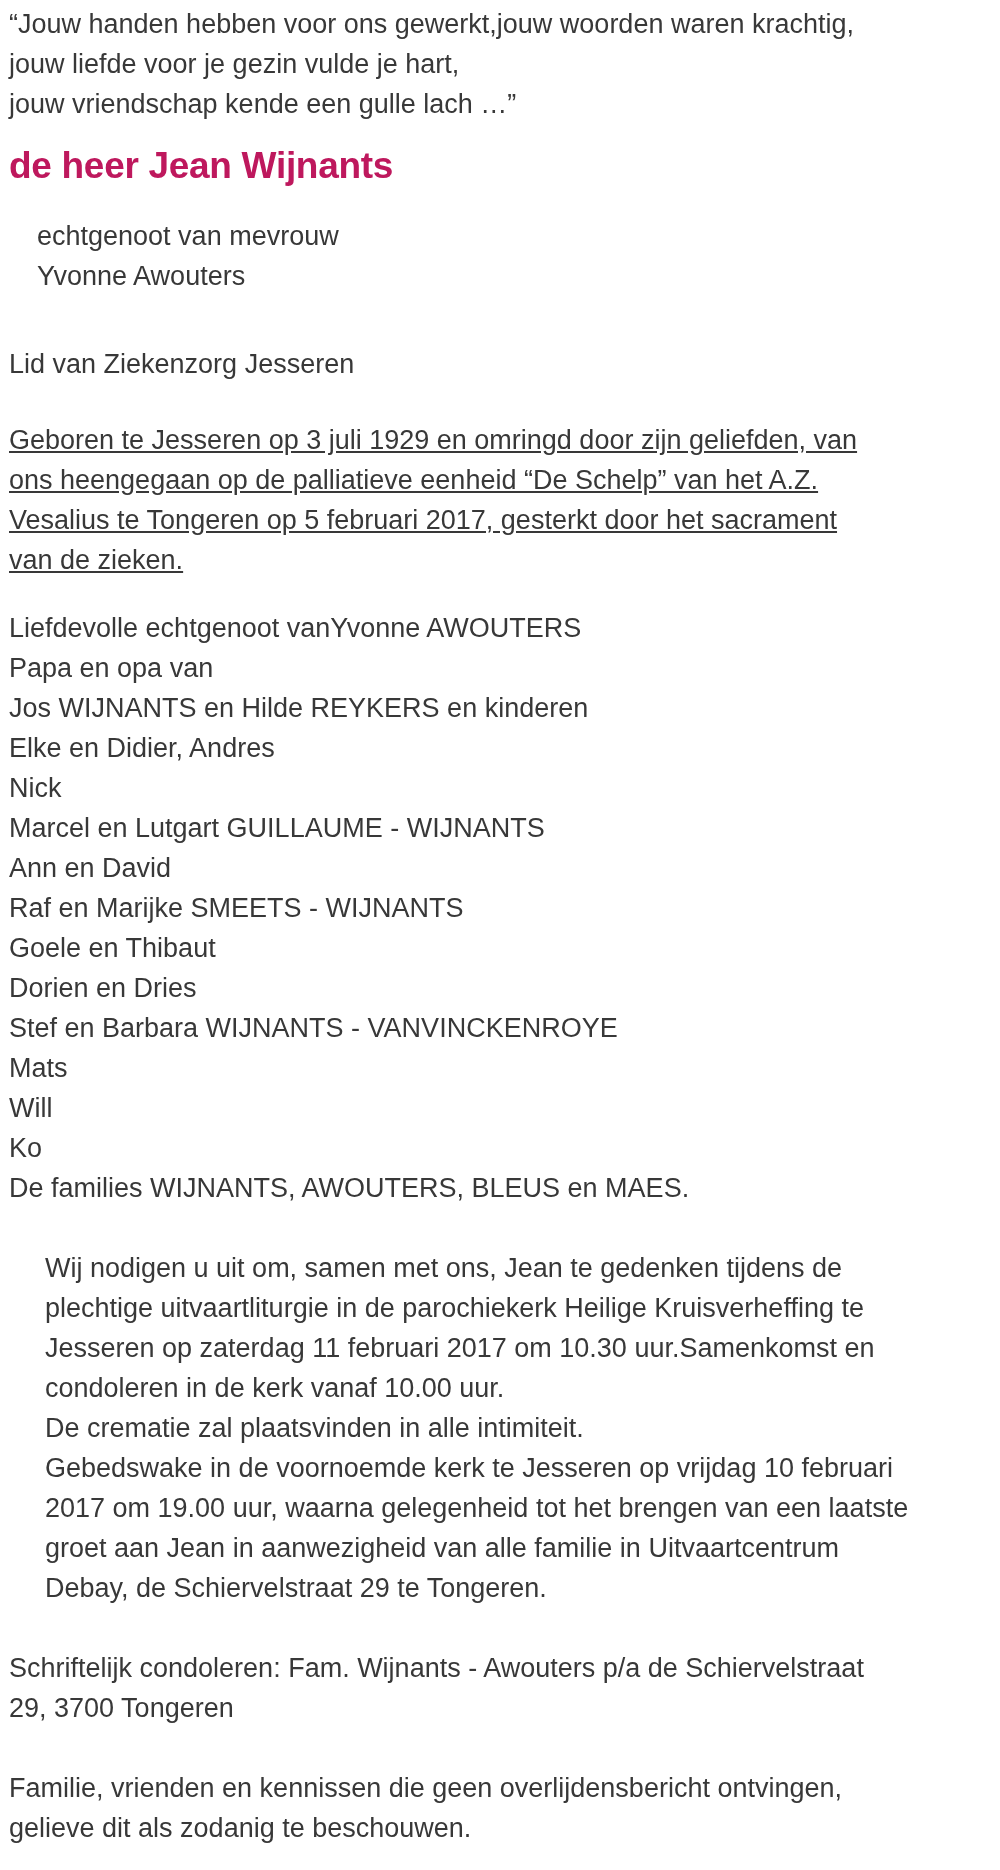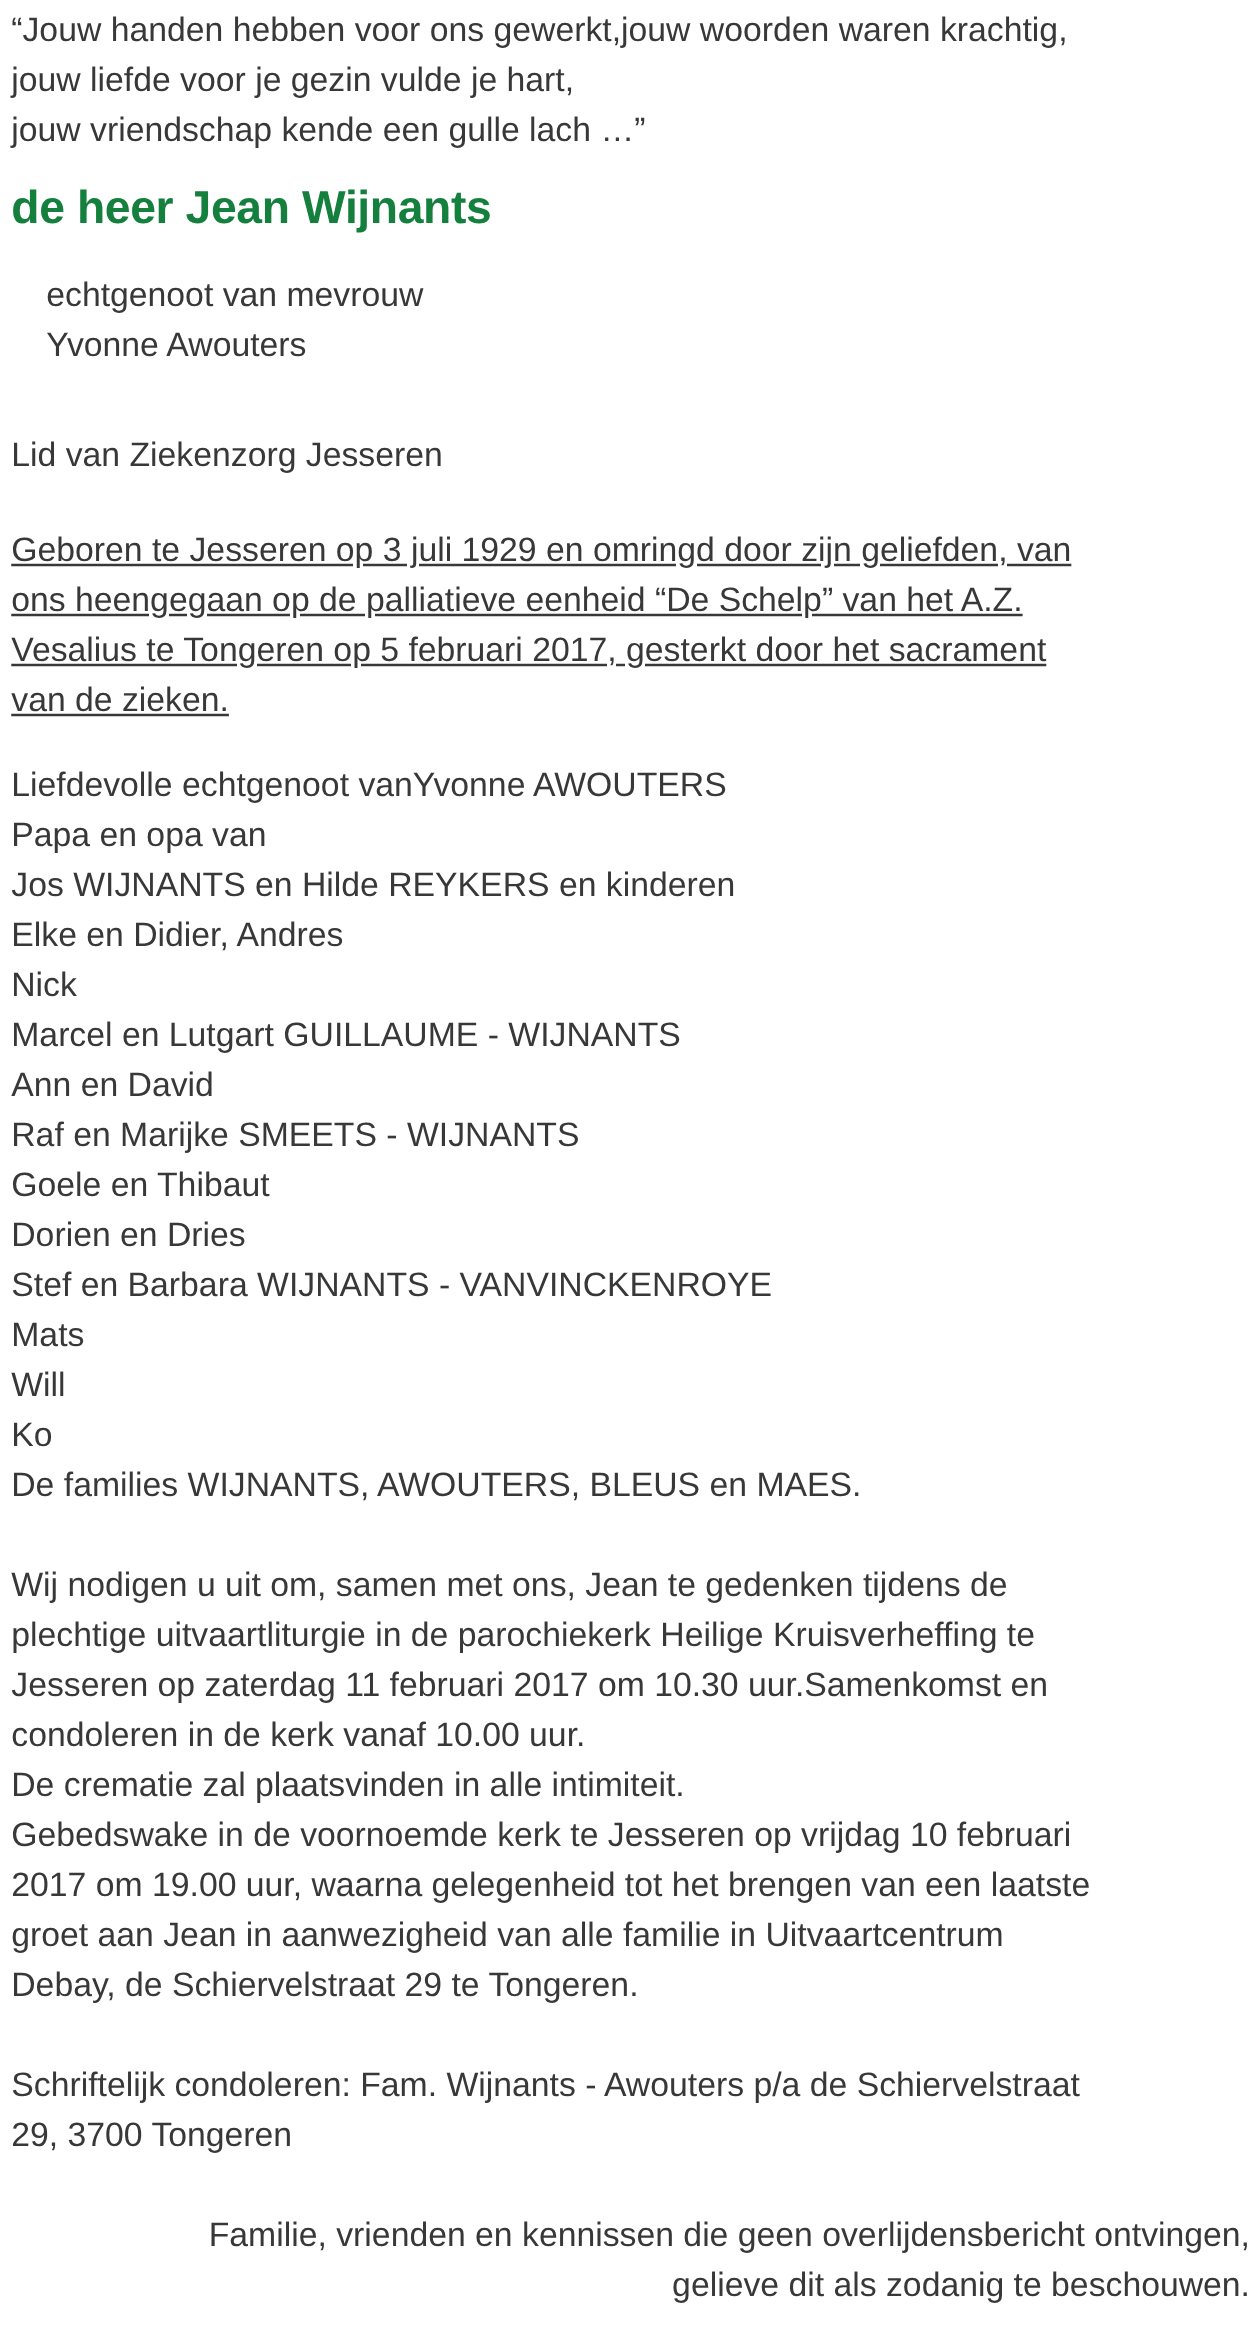--- a/index.html
+++ b/index.html
@@ -19,31 +19,31 @@
     line-height: 40px;
     font-weight: 400;
   }
   .line { white-space: nowrap; }
   .quote { }
   .name-heading {
     margin-top: 16px;
     font-size: 37px;
     line-height: 52px;
     font-weight: 700;
-    color: #15803d;
+    color: #be185d;
     letter-spacing: -0.3px;
     white-space: nowrap;
   }
   .spouse-block { margin-top: 24px; margin-left: 28px; }
   .membership { margin-top: 48px; }
   .life-block { margin-top: 36px; text-decoration: underline; }
   .family-block { margin-top: 28px; }
-  .ceremony-block { margin-top: 40px; }
+  .ceremony-block { margin-top: 40px; margin-left: 36px; }
   .condolence-block { margin-top: 40px; }
-  .notice-block { margin-top: 40px; text-align: right; }
+  .notice-block { margin-top: 40px; }
 </style>
 </head>
 <body>
 
 <div class="doc">
 
   <div class="quote">
       <div class="line">“Jouw handen hebben voor ons gewerkt,jouw woorden waren krachtig,</div>
       <div class="line">jouw liefde voor je gezin vulde je hart,</div>
       <div class="line">jouw vriendschap kende een gulle lach …”</div>

